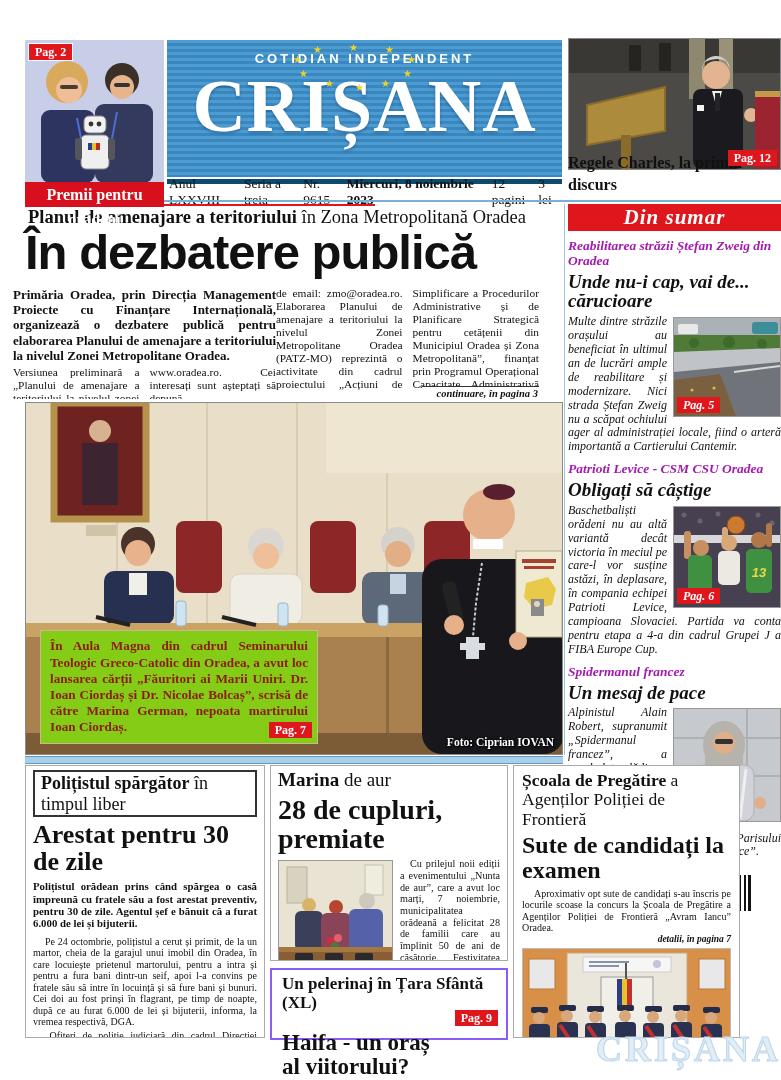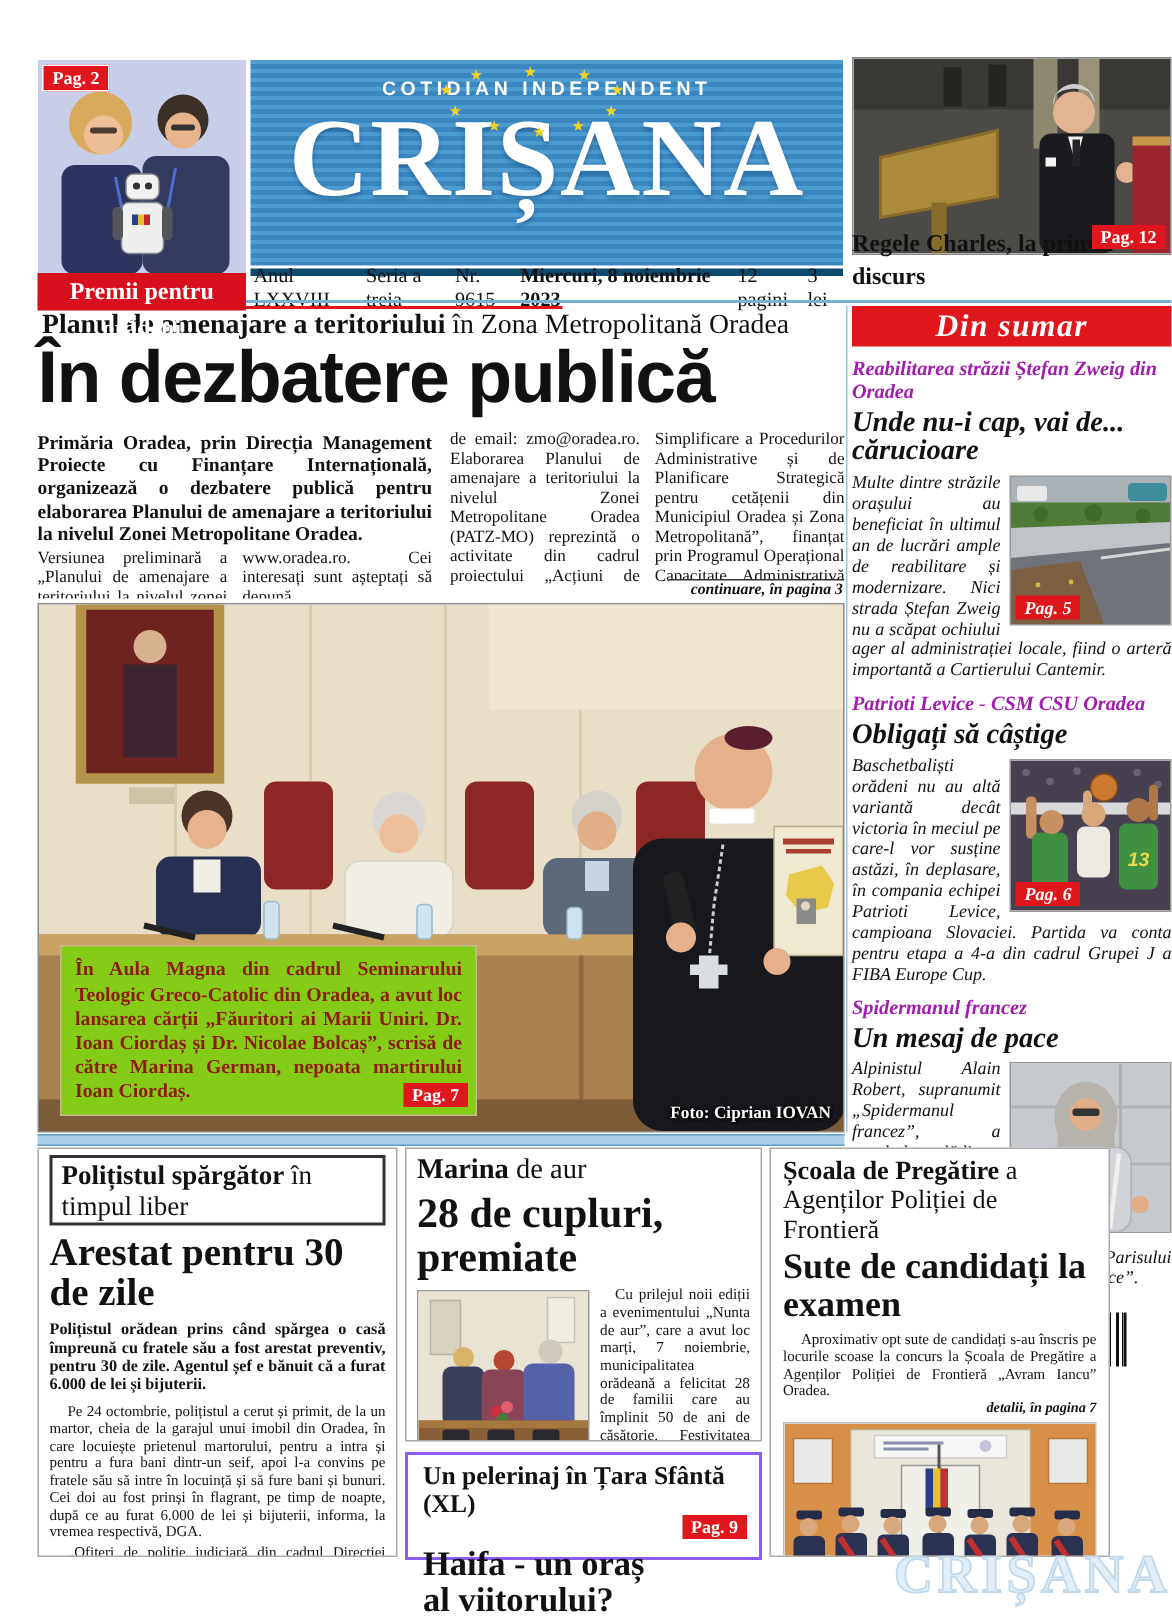--- a/index.html
+++ b/index.html
@@ -29,21 +29,21 @@
   #promo-right-photo{position:absolute;top:0;left:0;width:213px;height:132px;overflow:hidden;border:1px solid #888;box-sizing:border-box;}
   #promo-right .badge{position:absolute;right:4px;bottom:30px;z-index:3;}
   #promo-right-caption{position:absolute;left:0;bottom:0;width:100%;font-weight:bold;font-size:16px;line-height:22px;}
   #top-rule{left:25px;top:200px;width:756px;height:2px;background:#79b0d6;}
   
   #story-rule-red{left:28px;top:204px;width:347px;height:2px;background:#e0161d;}
   #story-kicker{left:28px;top:208px;width:535px;font-size:18.5px;line-height:1.05;}
   #story-kicker .kb{font-weight:bold;}
   #story-headline{left:25px;top:227px;width:538px;font-family:"Liberation Sans",sans-serif;
         font-weight:bold;font-size:49px;letter-spacing:-1px;line-height:1.05;}
-  #story-text{left:25px;top:287px;width:538px;height:112px;display:flex;gap:12px;}
+  #story-text{left:13px;top:287px;width:538px;height:112px;display:flex;}
   #story-text .half{width:263px;height:112px;overflow:hidden;position:relative;}
   #story-lead{font-weight:bold;font-size:13px;line-height:1.17;text-align:justify;}
   .twocol{column-count:2;column-gap:10px;font-size:11.4px;line-height:1.14;text-align:justify;}
   #story-left-cols{margin-top:3px;}
   #story-cont{position:absolute;right:0;bottom:0;background:#fff;font-size:10.5px;font-weight:bold;
         font-style:italic;border-top:1px solid #333;padding:1px 1px 0 14px;}
   
   #lead-photo{left:25px;top:402px;width:538px;height:353px;border:1px solid #8a8a8a;box-sizing:border-box;overflow:hidden;}
   #lead-photo-caption{position:absolute;left:14px;bottom:10px;width:258px;background:#84cc16;
         border:1px solid #c8b98e;padding:7px 9px 8px 9px;font-weight:bold;font-size:13.2px;line-height:1.22;

